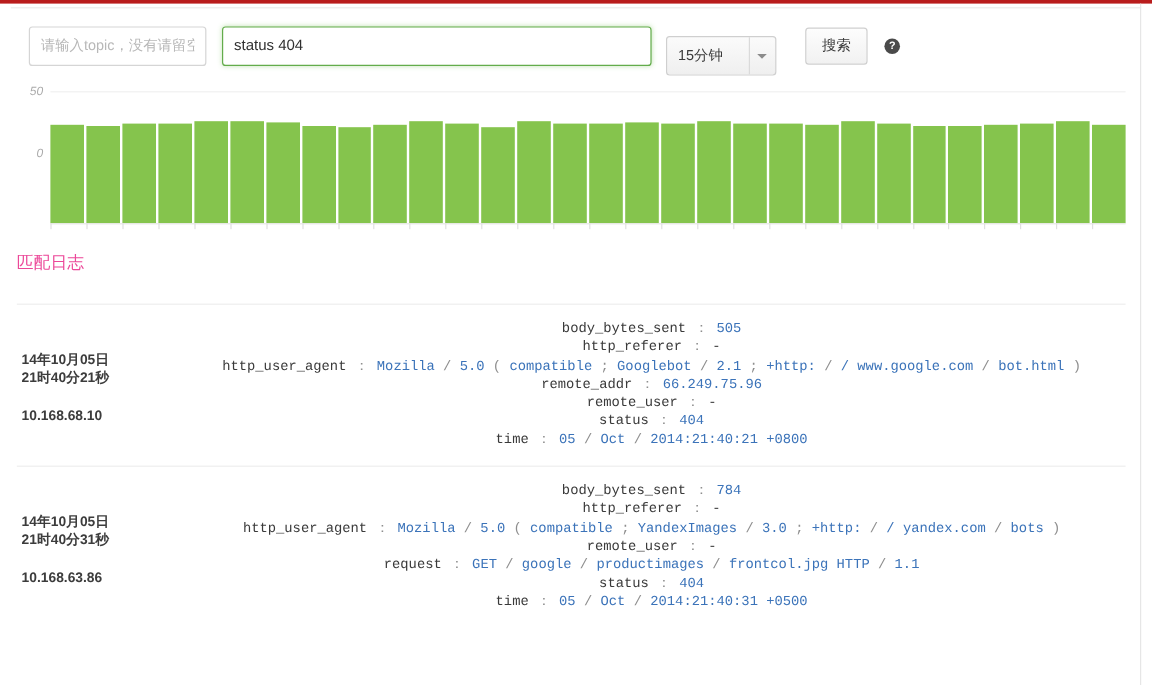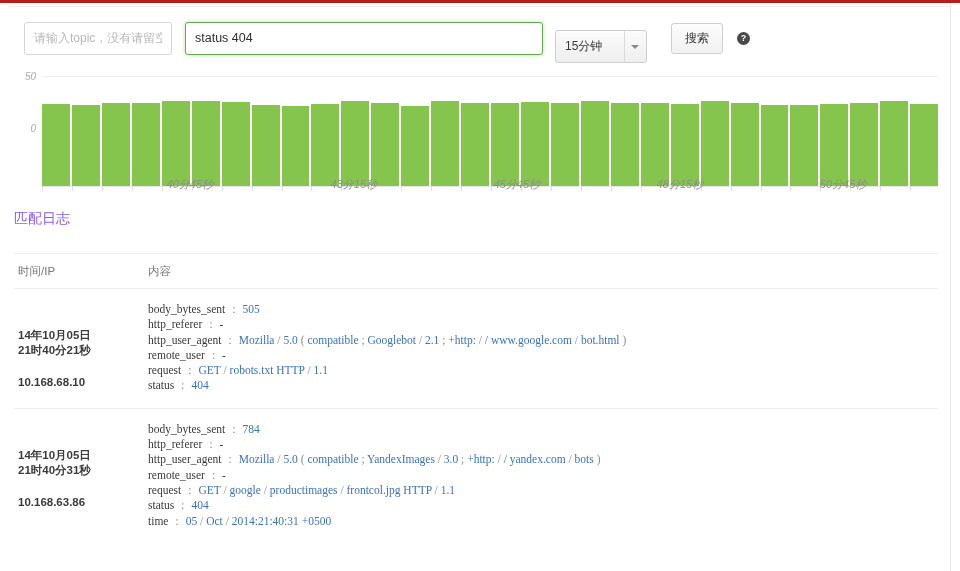--- a/index.html
+++ b/index.html
@@ -220,21 +220,21 @@
     white-space: nowrap;
     transform: translateX(-50%);
     font-family: "Liberation Sans", sans-serif;
   }
 
   
   #log-title {
     position: absolute;
     top: 207px; left: 14px;
     font-size: 14px;
-    color: #8b5cf6;
+    color: #ec4899;
     font-family: "Liberation Sans", sans-serif;
   }
   #log-table {
     position: absolute;
     top: 250px; left: 14px;
     width: 924px;
   }
   .thead {
     display: flex;
     border-top: 1px solid #eeeeee;
@@ -262,21 +262,22 @@
     font-family: "Liberation Sans", sans-serif;
     padding-top: 26px;
     font-weight: bold;
   }
   .cell-time .ip { margin-top: 17px; }
   .cell-content {
     flex: 1;
     font-size: 11.5px;
     line-height: 15.3px;
     color: #333;
-    font-family: Liberation Serif, serif;
+    font-family: Liberation Mono, monospace;
+    text-align: center;
   }
   .kv { white-space: nowrap; }
   .k { color: #3a3a3a; }
   .sep { color: #8e8e8e; }
   .v { color: #3b73b9; }
   .v-plain { color: #3a3a3a; }
 </style>
 </head>
 <body>
 
@@ -360,50 +361,40 @@
         <div class="tickmark"></div>
         <div class="tickmark"></div>
         <div class="tickmark"></div>
         <div class="tickmark"></div>
         <div class="tickmark"></div>
         <div class="tickmark"></div>
         <div class="tickmark"></div>
         <div class="tickmark"></div>
         <div class="tickmark"></div>
       </div>
-    <div class="xlabels" id="xlabels">
-        <div class="xlabel" style="left: 16.5%;">40分45秒</div>
-        <div class="xlabel" style="left: 34.8%;">43分15秒</div>
-        <div class="xlabel" style="left: 53%;">45分45秒</div>
-        <div class="xlabel" style="left: 71.2%;">48分15秒</div>
-        <div class="xlabel" style="left: 89.4%;">50分45秒</div>
-      </div>
   </div>
 
   <div id="log-title">匹配日志</div>
 
   <div id="log-table">
-    <div class="thead">
-      <div class="th c1">时间/IP</div>
-      <div class="th c2">内容</div>
-    </div>
     <div id="log-rows">
         <div class="trow">
           <div class="cell-time">
             <div>14年10月05日</div>
             <div>21时40分21秒</div>
             <div class="ip">10.168.68.10</div>
           </div>
           <div class="cell-content">
             <div class="kv"><span class="k">body_bytes_sent</span><span class="sep"> ： </span><span class="v"><span class="v">505</span></span></div>
             <div class="kv"><span class="k">http_referer</span><span class="sep"> ： </span><span class="v-plain">-</span></div>
             <div class="kv"><span class="k">http_user_agent</span><span class="sep"> ： </span><span class="v"><span class="v">Mozilla</span><span class="sep"> / </span><span class="v">5.0</span><span class="sep"> ( </span><span class="v">compatible</span><span class="sep"> ; </span><span class="v">Googlebot</span><span class="sep"> / </span><span class="v">2.1</span><span class="sep"> ; </span><span class="v">+http:</span><span class="sep"> / </span><span class="v">/ www.google.com</span><span class="sep"> / </span><span class="v">bot.html</span><span class="sep"> )</span></span></div>
+            <div class="kv"><span class="k">remote_addr</span><span class="sep"> ： </span><span class="v"><span class="v">66.249.75.96</span></span></div>
             <div class="kv"><span class="k">remote_user</span><span class="sep"> ： </span><span class="v-plain">-</span></div>
-            <div class="kv"><span class="k">request</span><span class="sep"> ： </span><span class="v"><span class="v">GET</span><span class="sep"> / </span><span class="v">robots.txt HTTP</span><span class="sep"> / </span><span class="v">1.1</span></span></div>
             <div class="kv"><span class="k">status</span><span class="sep"> ： </span><span class="v"><span class="v">404</span></span></div>
+            <div class="kv"><span class="k">time</span><span class="sep"> ： </span><span class="v"><span class="v">05</span><span class="sep"> / </span><span class="v">Oct</span><span class="sep"> / </span><span class="v">2014:21:40:21 +0800</span></span></div>
           </div>
         </div>
         <div class="trow">
           <div class="cell-time">
             <div>14年10月05日</div>
             <div>21时40分31秒</div>
             <div class="ip">10.168.63.86</div>
           </div>
           <div class="cell-content">
             <div class="kv"><span class="k">body_bytes_sent</span><span class="sep"> ： </span><span class="v"><span class="v">784</span></span></div>

